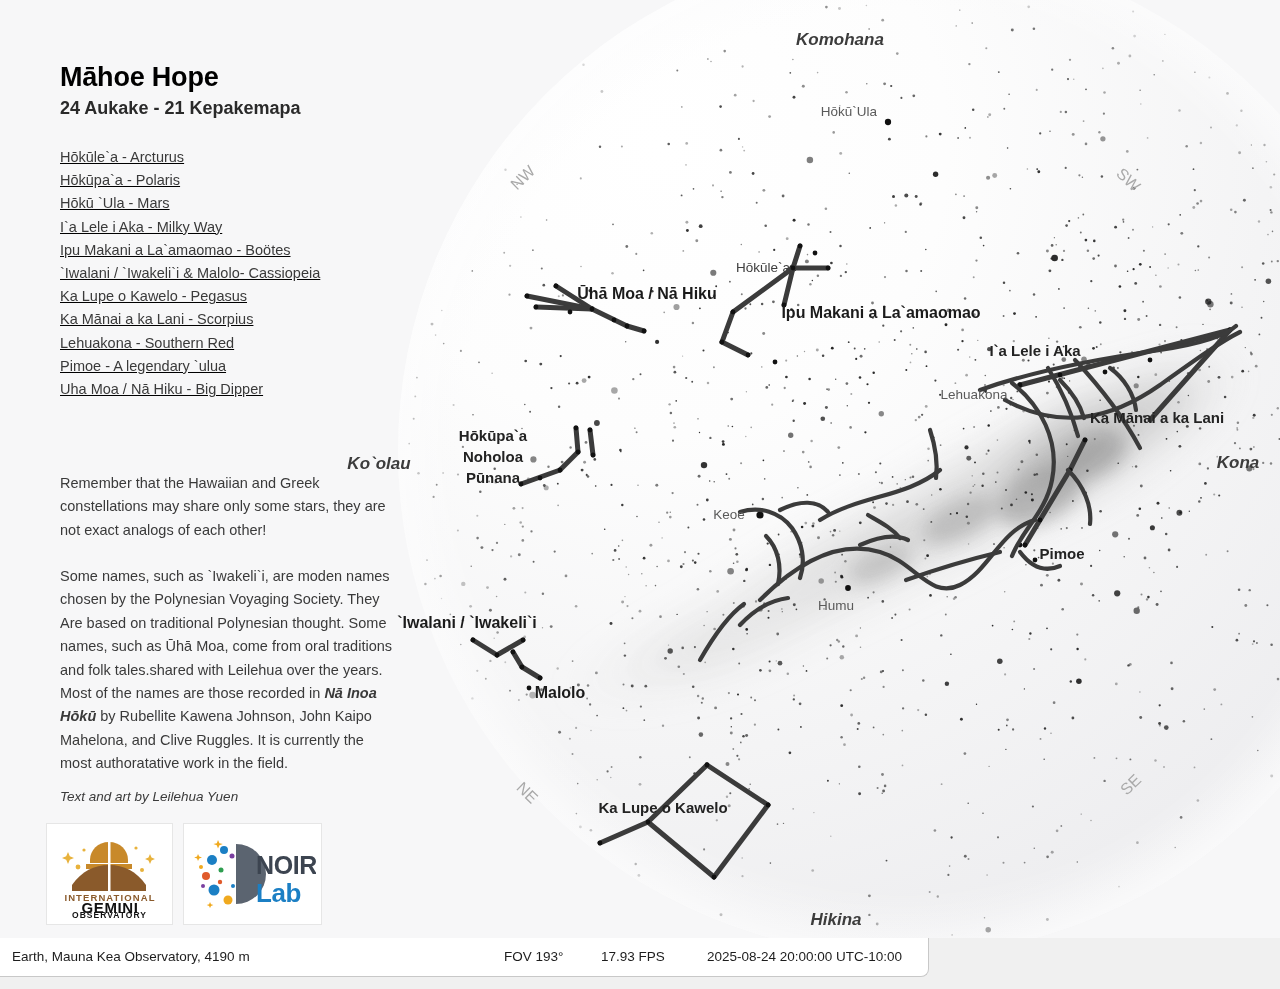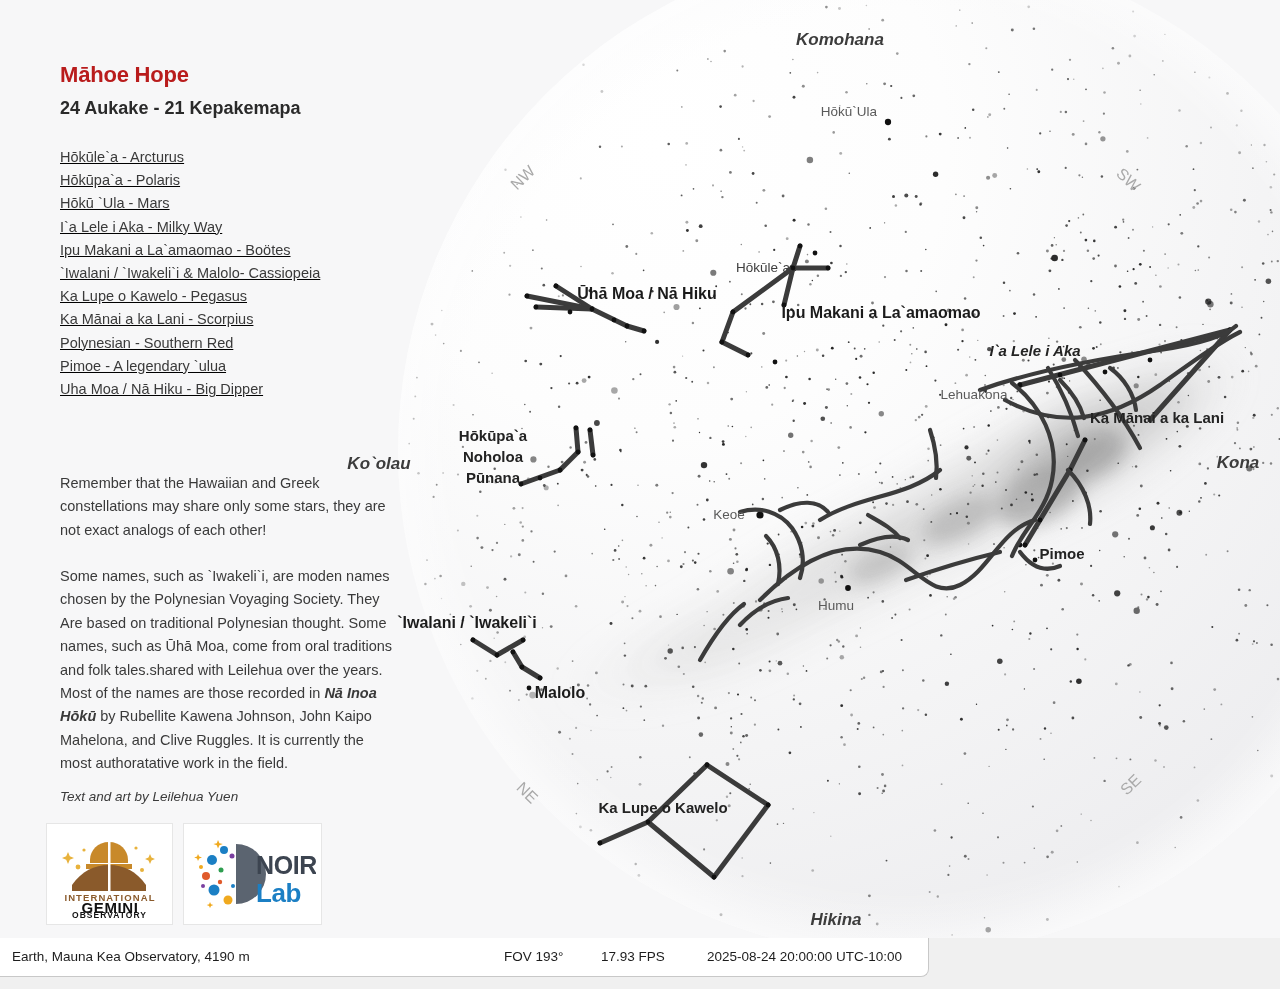--- a/index.html
+++ b/index.html
@@ -48,21 +48,21 @@
   #milky-layer{ opacity:.95; }
 
   
   #info-panel{
     position:absolute;left:0;top:0;width:398px;height:938px;
     padding:0;
     z-index:6;
   }
   #chart-title{
     position:absolute;left:60px;top:62px;
-    font-size:22px;font-weight:bold;color:#b91c1c;letter-spacing:-.2px;
+    font-size:27px;font-weight:bold;color:#000000;letter-spacing:-.2px;
   }
   #chart-subtitle{
     position:absolute;left:60px;top:98px;
     font-size:18px;font-weight:bold;color:#2a2a2a;
   }
   #star-glossary{
     position:absolute;left:60px;top:146px;width:340px;
     list-style:none;margin:0;padding:0;text-decoration:underline;
   }
   #star-glossary li{
@@ -1561,21 +1561,21 @@
     <div class="sky-label cardinal" style="left: 1238px; top: 463px; transform: translate(-50%, -50%);">Kona</div>
     <div class="sky-label cardinal" style="left: 836px; top: 920px; transform: translate(-50%, -50%);">Hikina</div>
     <div class="sky-label ordinal" style="left: 523px; top: 178px; transform: translate(-50%, -50%) rotate(-44deg);">NW</div>
     <div class="sky-label ordinal" style="left: 1128px; top: 180px; transform: translate(-50%, -50%) rotate(44deg);">SW</div>
     <div class="sky-label ordinal" style="left: 527px; top: 793px; transform: translate(-50%, -50%) rotate(44deg);">NE</div>
     <div class="sky-label ordinal" style="left: 1131px; top: 785px; transform: translate(-50%, -50%) rotate(-44deg);">SE</div>
     <div class="sky-label star-name" style="left: 849px; top: 111px; transform: translate(-50%, -50%);">Hōkū`Ula</div>
     <div class="sky-label star-name-dk" style="left: 763px; top: 267px; transform: translate(-50%, -50%);">Hōkūle`a</div>
     <div class="sky-label const-major" style="left: 647px; top: 294px; transform: translate(-50%, -50%);">Ūhā Moa / Nā Hiku</div>
     <div class="sky-label const-major" style="left: 881px; top: 313px; transform: translate(-50%, -50%);">Ipu Makani a La`amaomao</div>
-    <div class="sky-label const-mid" style="left: 1035px; top: 350px; transform: translate(-50%, -50%); font-style: italic;">I`a Lele i Aka</div>
+    <div class="sky-label const-mid" style="left: 1035px; top: 350px; transform: translate(-50%, -50%);">I`a Lele i Aka</div>
     <div class="sky-label star-name" style="left: 974px; top: 394px; transform: translate(-50%, -50%);">Lehuakona</div>
     <div class="sky-label const-mid" style="left: 1157px; top: 417px; transform: translate(-50%, -50%);">Ka Mānai a ka Lani</div>
     <div class="sky-label const-mid multi" style="left: 493px; top: 456px; transform: translate(-50%, -50%); text-align: center;">
       <div>Hōkūpa`a</div>
       <div>Noholoa</div>
       <div>Pūnana</div>
     </div>
     <div class="sky-label star-name" style="left: 729px; top: 514px; transform: translate(-50%, -50%);">Keoe</div>
     <div class="sky-label const-mid" style="left: 1062px; top: 553px; transform: translate(-50%, -50%);">Pimoe</div>
     <div class="sky-label star-name" style="left: 836px; top: 605px; transform: translate(-50%, -50%);">Humu</div>
@@ -1591,21 +1591,21 @@
 
   <ul id="star-glossary">
       <li>Hōkūle`a - Arcturus</li>
       <li>Hōkūpa`a - Polaris</li>
       <li>Hōkū `Ula - Mars</li>
       <li>I`a Lele i Aka - Milky Way</li>
       <li>Ipu Makani a La`amaomao - Boötes</li>
       <li>`Iwalani / `Iwakeli`i &amp; Malolo- Cassiopeia</li>
       <li>Ka Lupe o Kawelo - Pegasus</li>
       <li>Ka Mānai a ka Lani - Scorpius</li>
-      <li>Polynesian - Southern Red</li>
+      <li>Lehuakona - Southern Red</li>
       <li>Pimoe - A legendary `ulua</li>
       <li>Uha Moa / Nā Hiku - Big Dipper</li>
     </ul>
 
   <p class="note-para" id="note-1">Remember that the Hawaiian and Greek constellations may share only some stars, they are not exact analogs of each other!</p>
 
   <p class="note-para" id="note-2">
     <span>Some names, such as `Iwakeli`i, are moden names chosen by the Polynesian Voyaging Society. They Are based on traditional Polynesian thought. Some names, such as Ūhā Moa, come from oral traditions and folk tales.shared with Leilehua over the years. Most of the names are those recorded in </span><b><i><span>Nā Inoa Hōkū</span></i></b><span> by Rubellite Kawena Johnson, John Kaipo Mahelona, and Clive Ruggles. It is currently the most authoratative work in the field.</span>
   </p>
 

